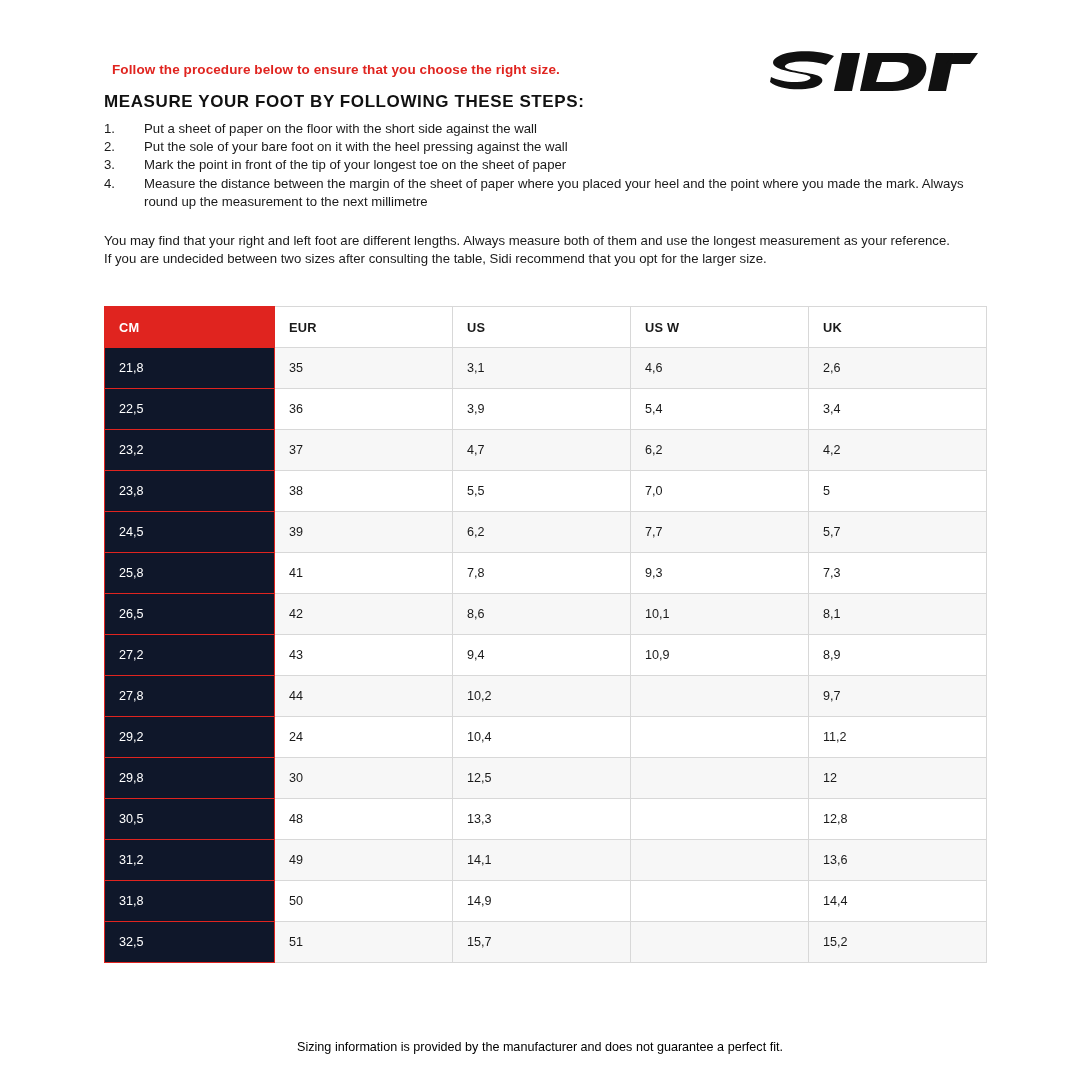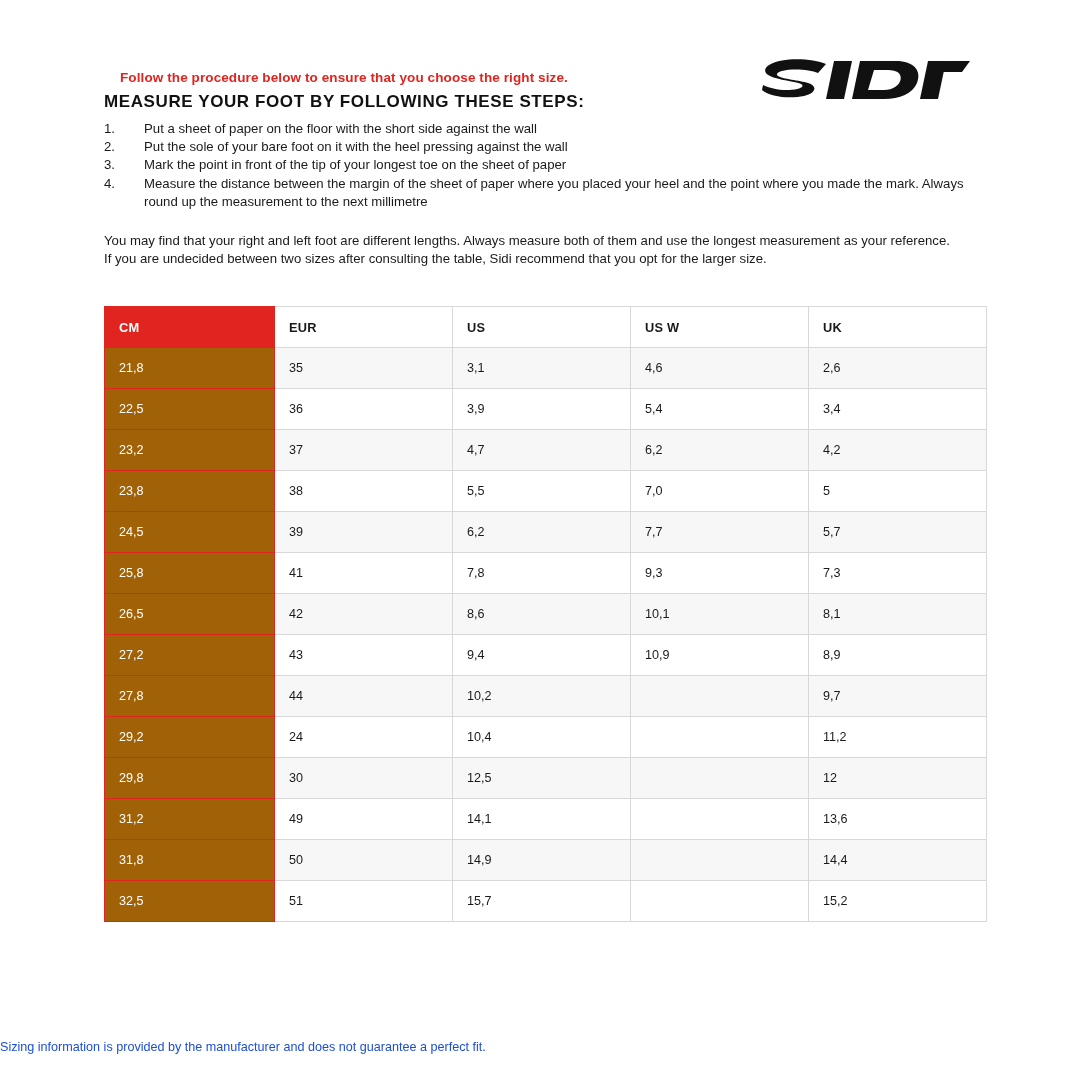--- a/index.html
+++ b/index.html
@@ -13,21 +13,21 @@
     font-family: "Liberation Sans", sans-serif;
     color: #1a1a1a;
     position: relative;
     overflow: hidden;
   }
   .page {
     position: relative;
     width: 1080px;
     height: 1080px;
     box-sizing: border-box;
-    padding: 16px;
+    padding: 8px;
   }
   .header {
     position: relative;
     height: 86px;
   }
   .intro-line {
     position: absolute;
     left: 104px;
     top: 54px;
     font-size: 13.5px;
@@ -111,21 +111,21 @@
     font-size: 12.8px;
     letter-spacing: 0.2px;
   }
   table.size-table thead th.cm-head {
     background: #e0241f;
     color: #ffffff;
     border-color: #e0241f;
     margin-left: 23px;
   }
   table.size-table td.cm-cell {
-    background: #a16207;
+    background: #0f172a;
     color: #ffffff;
     border-color: #e0241f;
     border-left-color: #e0241f;
     border-right-color: #e0241f;
   }
   table.size-table tbody tr:nth-child(odd) td:not(.cm-cell) {
     background: #f7f7f7;
   }
   table.size-table tbody tr:nth-child(even) td:not(.cm-cell) {
     background: #ffffff;
@@ -134,23 +134,23 @@
   col.c-eur { width: 178px; }
   col.c-us { width: 178px; }
   col.c-usw { width: 178px; }
   col.c-uk { width: 178px; }
 
   .footnote {
     position: absolute;
     left: 0;
     right: 0;
     bottom: 26px;
-    text-align: left;
+    text-align: center;
     font-size: 12.6px;
-    color: #1d4ed8;
+    color: #000000;
   }
 </style>
 </head>
 <body>
 
 <div class="page">
 
   <div class="header">
     <div class="intro-line">Follow the procedure below to ensure that you choose the right size.</div>
     <div class="logo">
@@ -282,20 +282,27 @@
             <td>11,2</td>
           </tr>
           <tr>
             <td class="cm-cell">29,8</td>
             <td>30</td>
             <td>12,5</td>
             <td></td>
             <td>12</td>
           </tr>
           <tr>
+            <td class="cm-cell">30,5</td>
+            <td>48</td>
+            <td>13,3</td>
+            <td></td>
+            <td>12,8</td>
+          </tr>
+          <tr>
             <td class="cm-cell">31,2</td>
             <td>49</td>
             <td>14,1</td>
             <td></td>
             <td>13,6</td>
           </tr>
           <tr>
             <td class="cm-cell">31,8</td>
             <td>50</td>
             <td>14,9</td>

